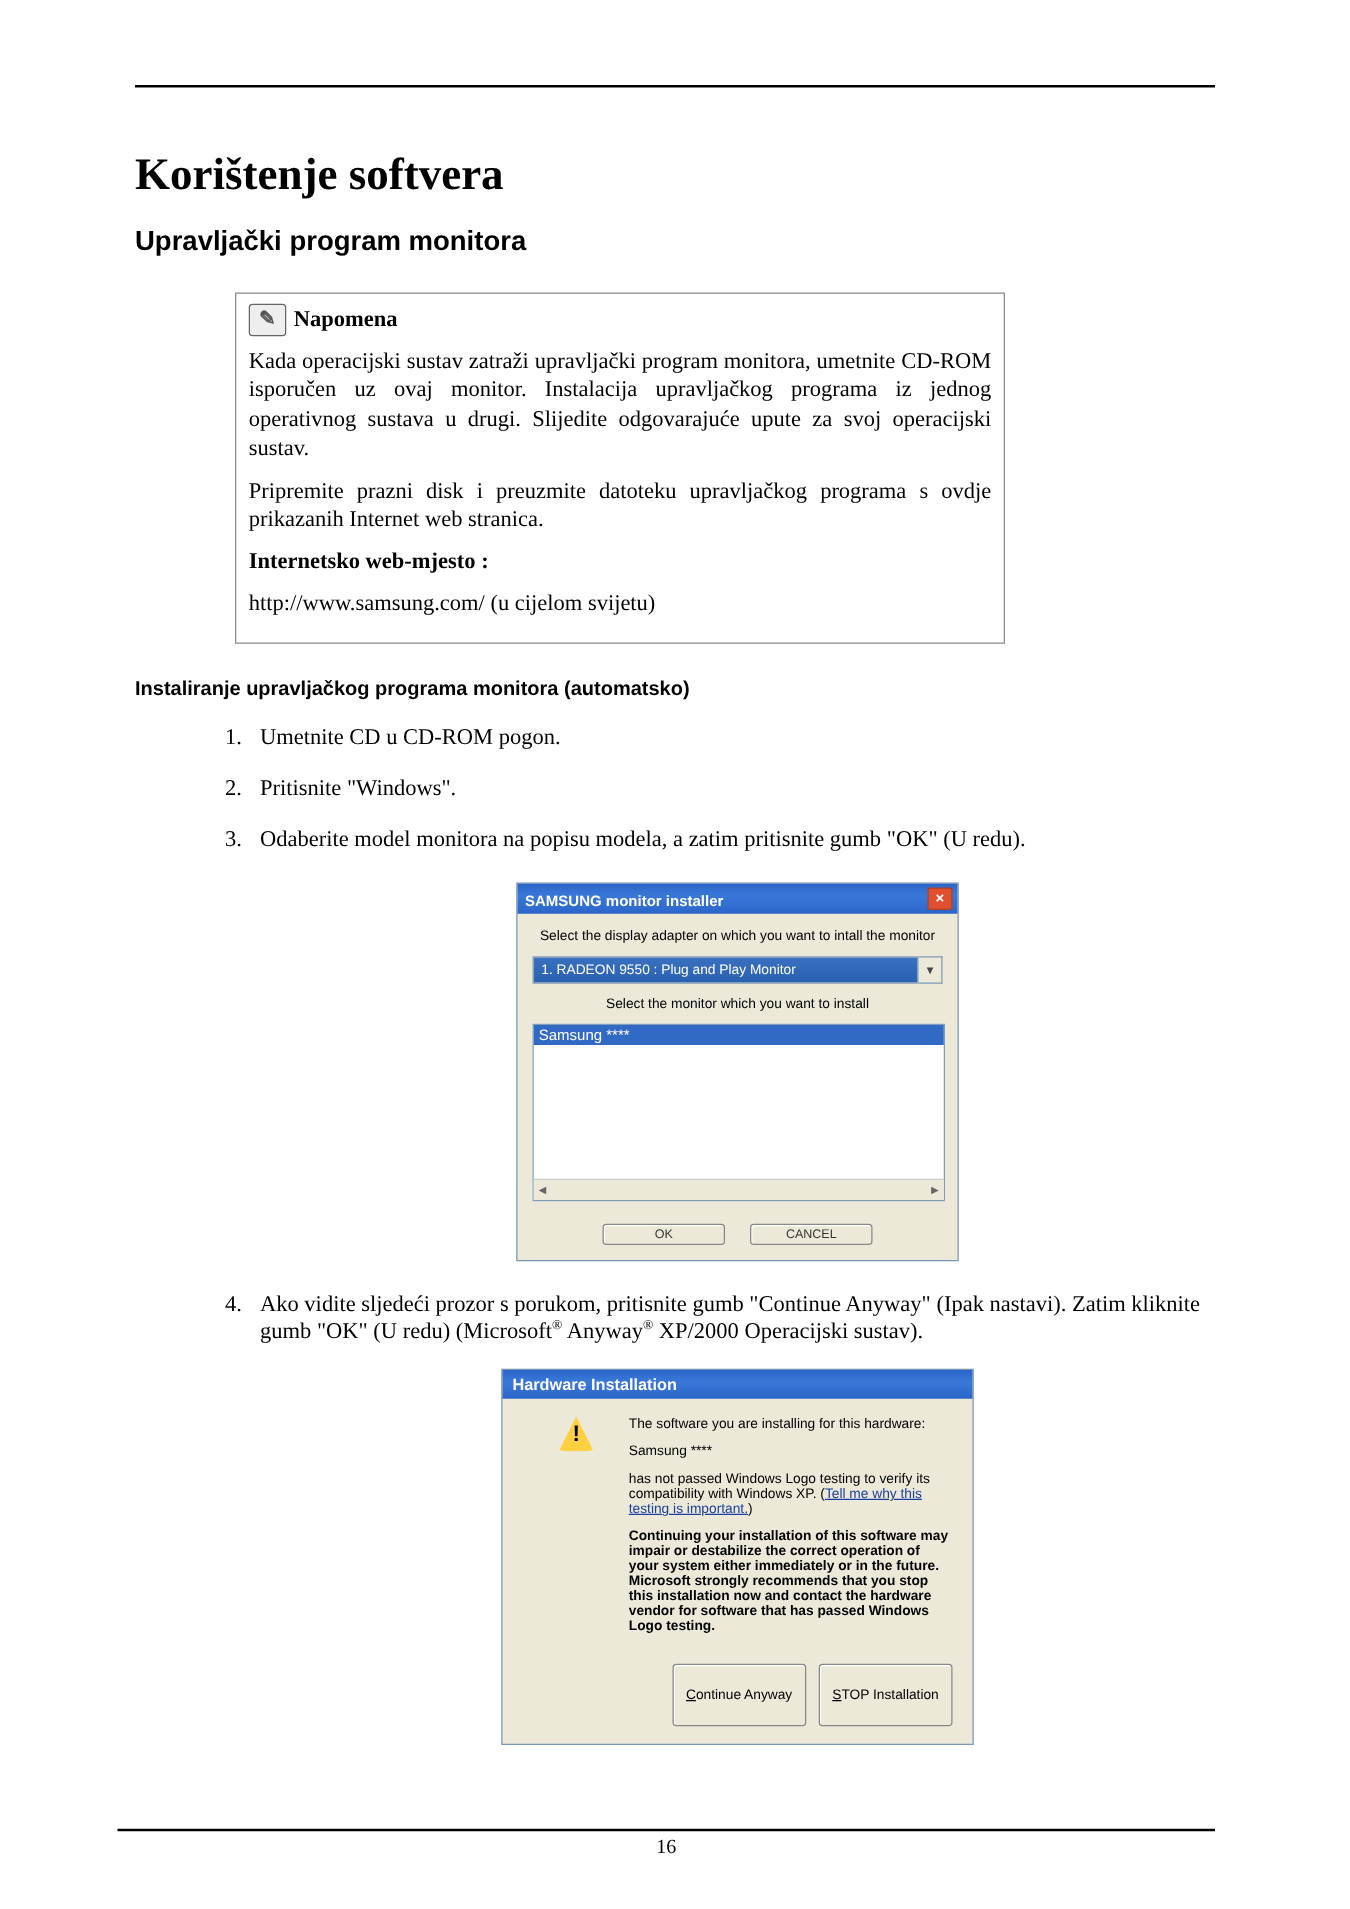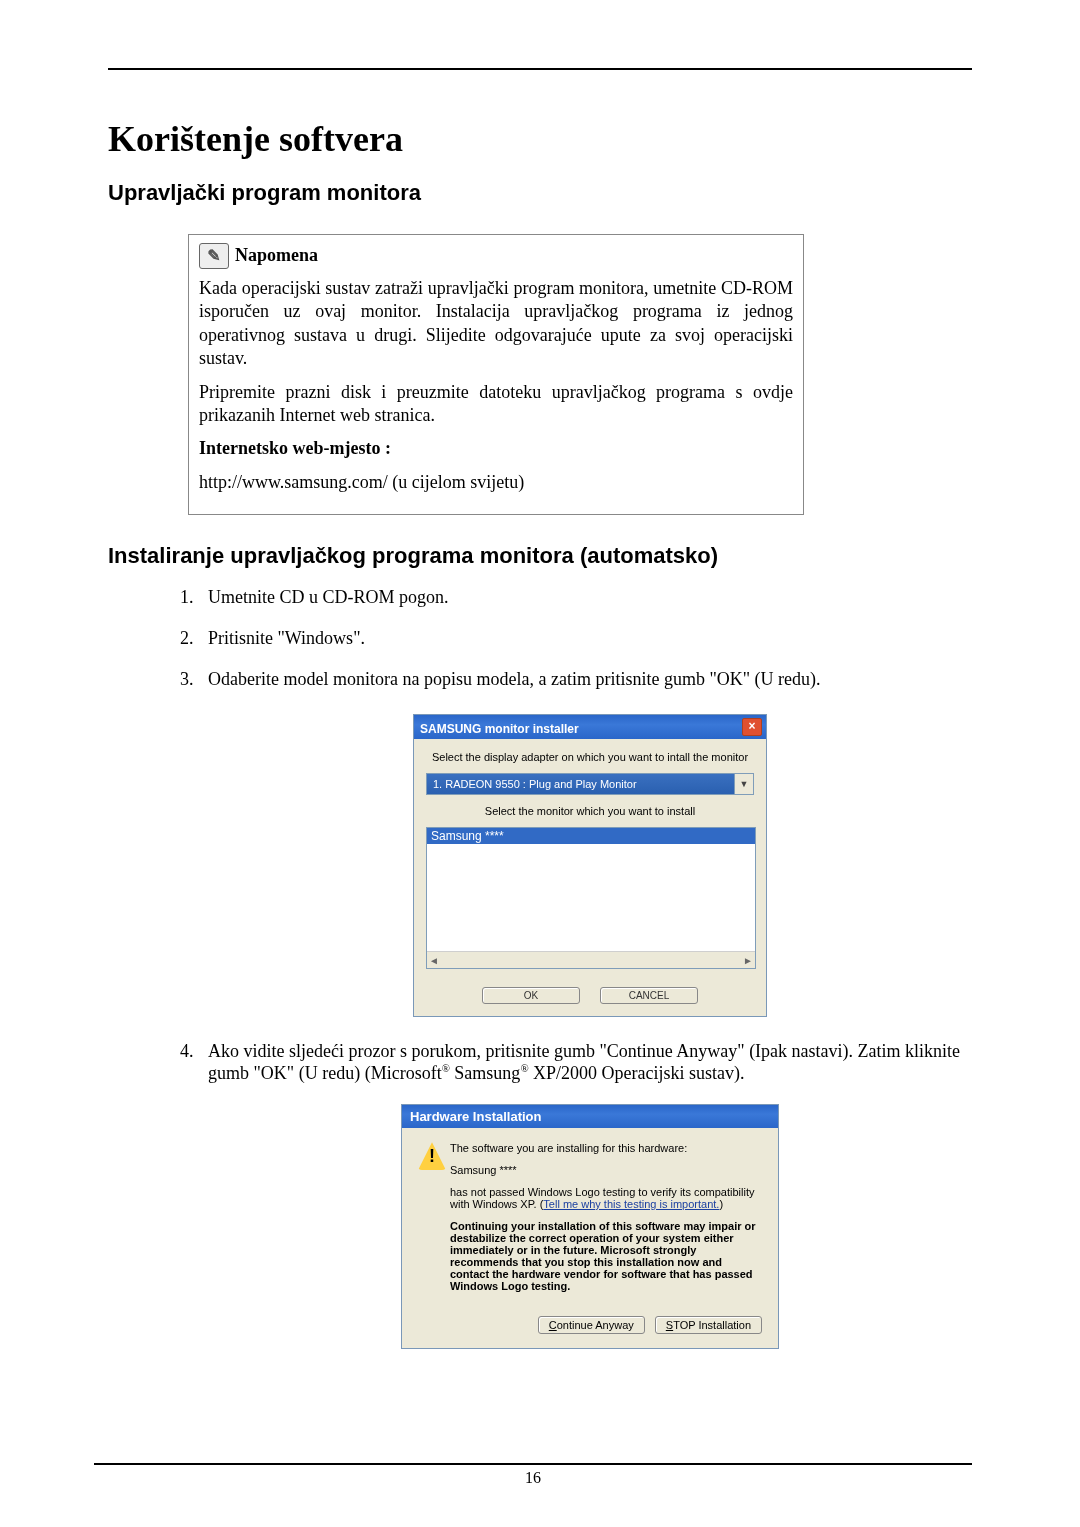--- a/index.html
+++ b/index.html
@@ -60,21 +60,21 @@
     background: #eee;
   }
   .note-box p {
     margin: 0 0 10px 0;
     text-align: justify;
   }
   .note-box .bold-label {
     font-weight: bold;
   }
   h2.sub-title2 {
-    font-size: 22px;
+    font-size: 16px;
     font-family: Arial, Helvetica, sans-serif;
     font-weight: bold;
     margin: 28px 0 18px 0;
   }
   ol.steps {
     margin: 0 0 0 90px;
     padding: 0;
     font-size: 18px;
   }
   ol.steps > li {
@@ -202,21 +202,22 @@
   .hw-titlebar {
     background: linear-gradient(#2a66c9, #3a78d8 40%, #2a66c9);
     color: #fff;
     padding: 4px 8px;
     font-size: 13px;
     font-weight: bold;
   }
   .hw-body {
     padding: 14px 16px 14px 16px;
     display: flex;
-    gap: 4px;
+    gap: 28px;
+    margin-left: 29px;
   }
   .hw-icon {
     width: 28px;
     height: 28px;
     flex: none;
     background: #ffd040;
     border-radius: 4px;
     position: relative;
     clip-path: polygon(50% 0, 100% 100%, 0 100%);
   }
@@ -246,21 +247,21 @@
   .hw-bold {
     font-weight: bold;
   }
   .hw-buttons {
     display: flex;
     justify-content: flex-end;
     gap: 10px;
     padding: 0 16px 14px 16px;
   }
   .hw-btn {
-    padding: 2px 10px;
+    padding: 18px 10px;
     border: 1px solid #888;
     background: #ece9d8;
     border-radius: 3px;
     font-size: 11px;
     box-shadow: inset 1px 1px 0 #fff;
     color: #000;
   }
   .hw-btn .u { text-decoration: underline; }
   sup.reg {
     font-size: 0.6em;
@@ -330,21 +331,21 @@
             </div>
           </div>
           <div class="installer-buttons">
             <div class="win-btn">OK</div>
             <div class="win-btn">CANCEL</div>
           </div>
         </div>
       </div>
     </li>
     <li>
-      <span>Ako vidite sljedeći prozor s porukom, pritisnite gumb "Continue Anyway" (Ipak nastavi). Zatim kliknite gumb "OK" (U redu) (Microsoft</span><sup class="reg">®</sup><span> Samsung</span><sup class="reg">®</sup><span> XP/2000 Operacijski sustav).</span>
+      <span>Ako vidite sljedeći prozor s porukom, pritisnite gumb "Continue Anyway" (Ipak nastavi). Zatim kliknite gumb "OK" (U redu) (Microsoft</span><sup class="reg">®</sup><span> Anyway</span><sup class="reg">®</sup><span> XP/2000 Operacijski sustav).</span>
 
       <div class="hw-dialog">
         <div class="hw-titlebar">Hardware Installation</div>
         <div class="hw-body">
           <div class="hw-icon"></div>
           <div class="hw-text-col">
             <p>The software you are installing for this hardware:</p>
             <p class="hw-samsung">Samsung ****</p>
             <p>
               <span>has not passed Windows Logo testing to verify its compatibility with Windows XP. (</span><span class="hw-link">Tell me why this testing is important.</span><span>)</span>

